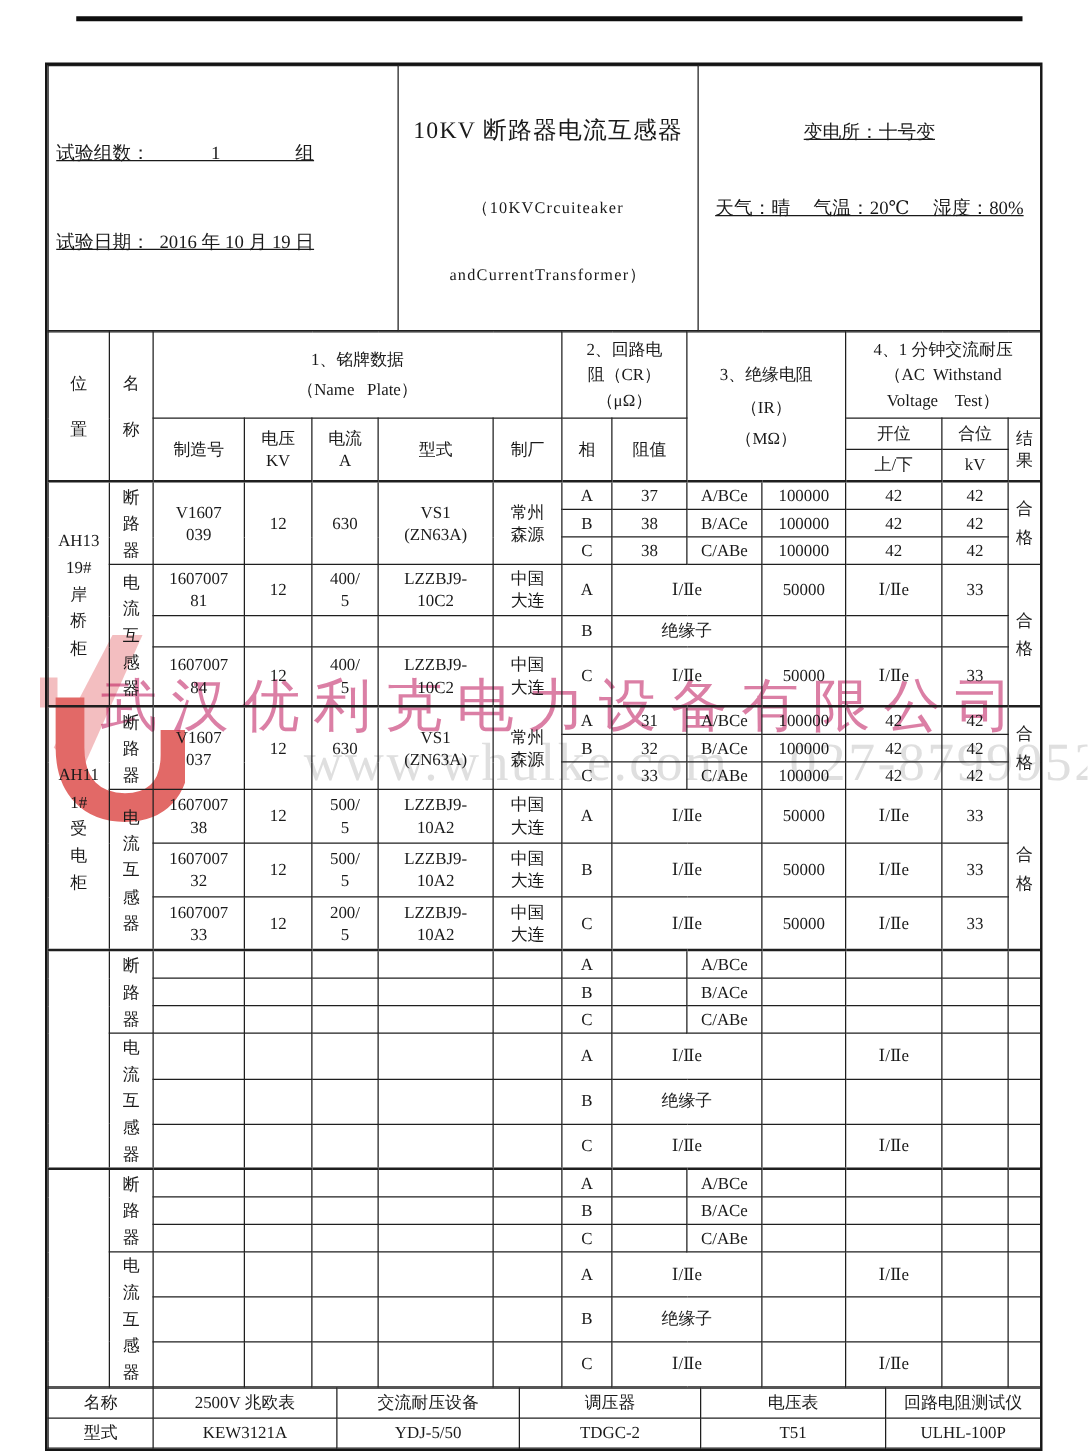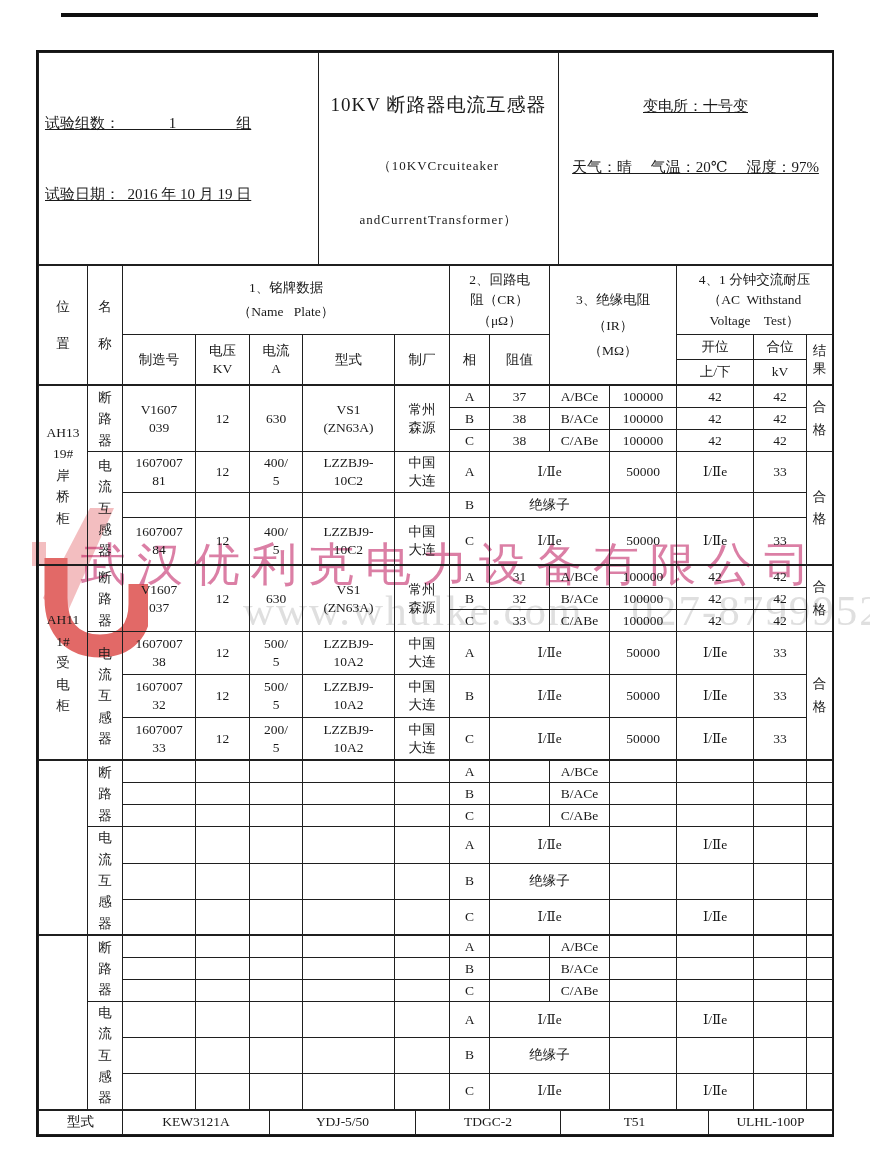--- a/index.html
+++ b/index.html
@@ -83,21 +83,21 @@
         <div class="u">试验组数：　　　 1　　　　组</div>
         <div class="u">试验日期：  2016 年 10 月 19 日</div>
       </td>
       <td>
         <div class="title-l1">10KV 断路器电流互感器</div>
         <div class="title-l2">（10KVCrcuiteaker</div>
         <div class="title-l2">andCurrentTransformer）</div>
       </td>
       <td class="hr">
         <div class="u">变电所：十号变</div>
-        <div class="u">天气：晴　 气温：20℃　 湿度：97%</div>
+        <div class="u">天气：晴　 气温：20℃　 湿度：80%</div>
       </td>
     </tr>
   </tbody>
     </table>
 
   <table>
     <colgroup>
       <col style="width:49px">
         <col style="width:35px">
         <col style="width:73px">
@@ -533,20 +533,28 @@
     <colgroup>
         <col style="width:84px">
         <col style="width:147px">
         <col style="width:146px">
         <col style="width:145px">
         <col style="width:148px">
         <col style="width:124px">
       </colgroup>
     <tbody>
     <tr class="ins">
+      <td>名称</td>
+      <td>2500V 兆欧表</td>
+      <td>交流耐压设备</td>
+      <td>调压器</td>
+      <td>电压表</td>
+      <td>回路电阻测试仪</td>
+    </tr>
+    <tr class="ins">
       <td>型式</td>
       <td>KEW3121A</td>
       <td>YDJ-5/50</td>
       <td>TDGC-2</td>
       <td>T51</td>
       <td>ULHL-100P</td>
     </tr>
 
   </tbody>
     </table>

